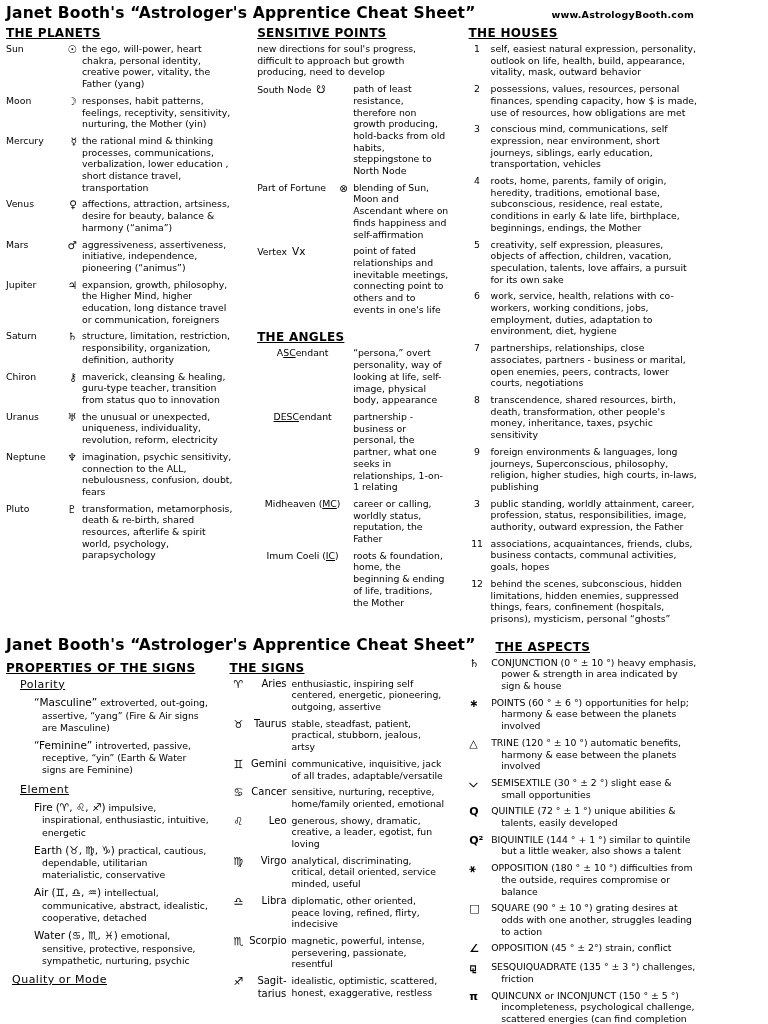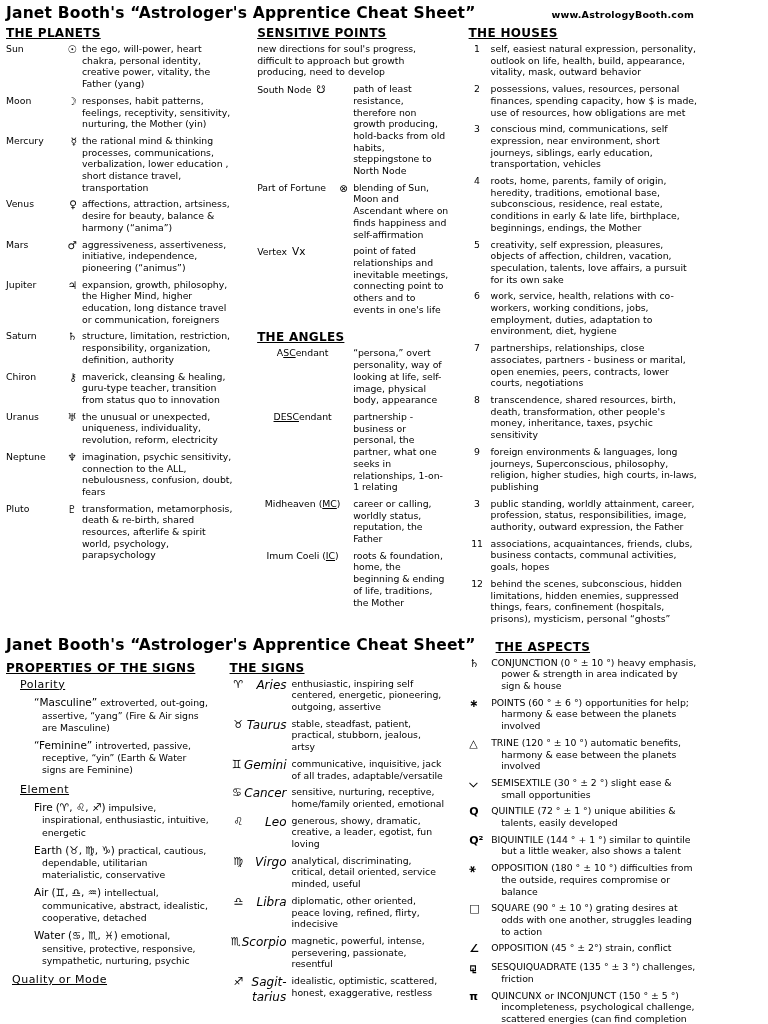--- a/index.html
+++ b/index.html
@@ -74,21 +74,21 @@
   .sp-row .term.inline { flex-direction: row; align-items: baseline; justify-content: flex-start; }
   .sp-row .term.inline .t-glyph { padding-left: 5px; }
   
   .angle-row .term { width: 96px; display: block; }
   
   .house-row { margin-bottom: 5px; }
   .house-row .term { width: 22px; display: block; }
   
   .sign-row .term { width: 62px; display: flex; flex-direction: row; align-items: flex-start; white-space: normal; }
   .sign-row .term .t-glyph { padding-left: 0; width: 18px; font-size: 11px; }
-  .sign-row .term .t-name { font-size: 12px; font-style: italic; }
+  .sign-row .term .t-name { font-size: 10px; }
   
   .aspect-row { display: flex; margin-bottom: 5px; font-size: 9.3px; line-height: 1.26; }
   .aspect-row .a-glyph { width: 26px; flex: 0 0 26px; font-weight: bold; font-size: 11px; padding-left: 4px; }
   .aspect-row .a-text { flex: 1 1 auto; text-indent: -10px; padding-left: 10px; }
 
   
   .prop-block { margin: 0 0 6px 14px; font-size: 9.3px; line-height: 1.3; }
   .prop-block .p-title { font-size: 11px; letter-spacing: 0.5px; }
   .prop-block .p-body { text-indent: 0; padding-left: 14px; margin-top: -1px; }
   .prop-line { text-indent: -8px; padding-left: 8px; }

